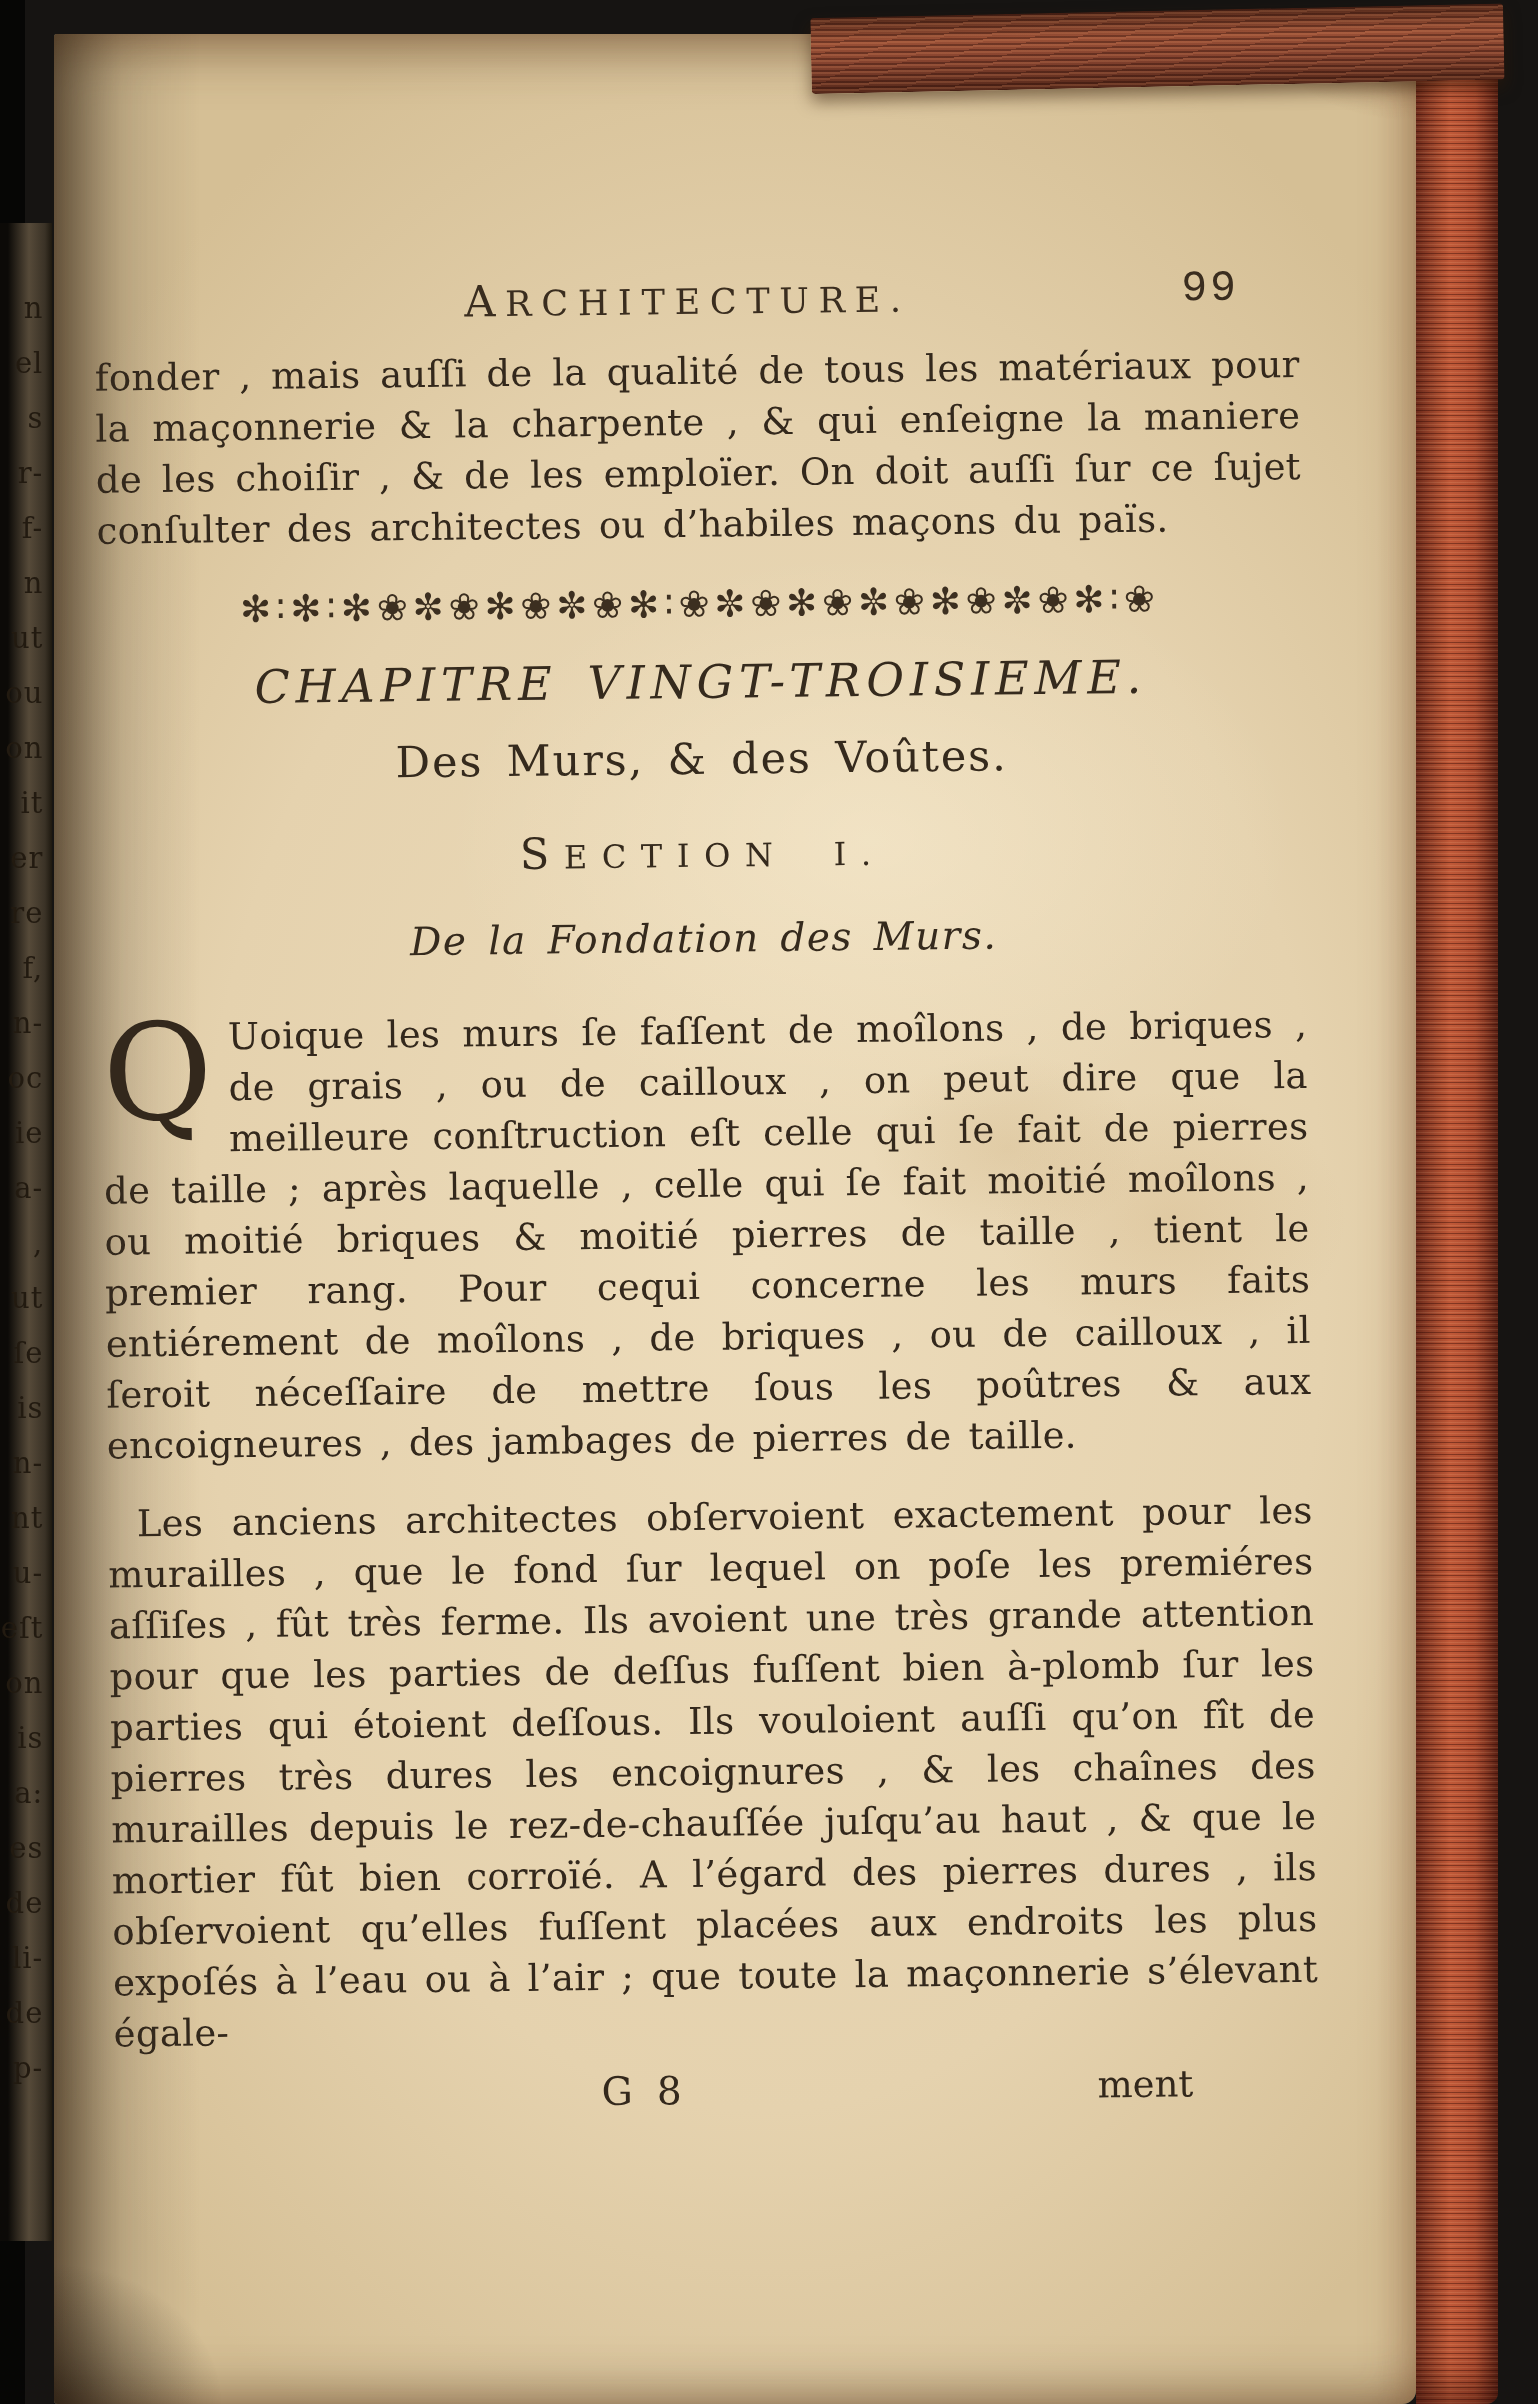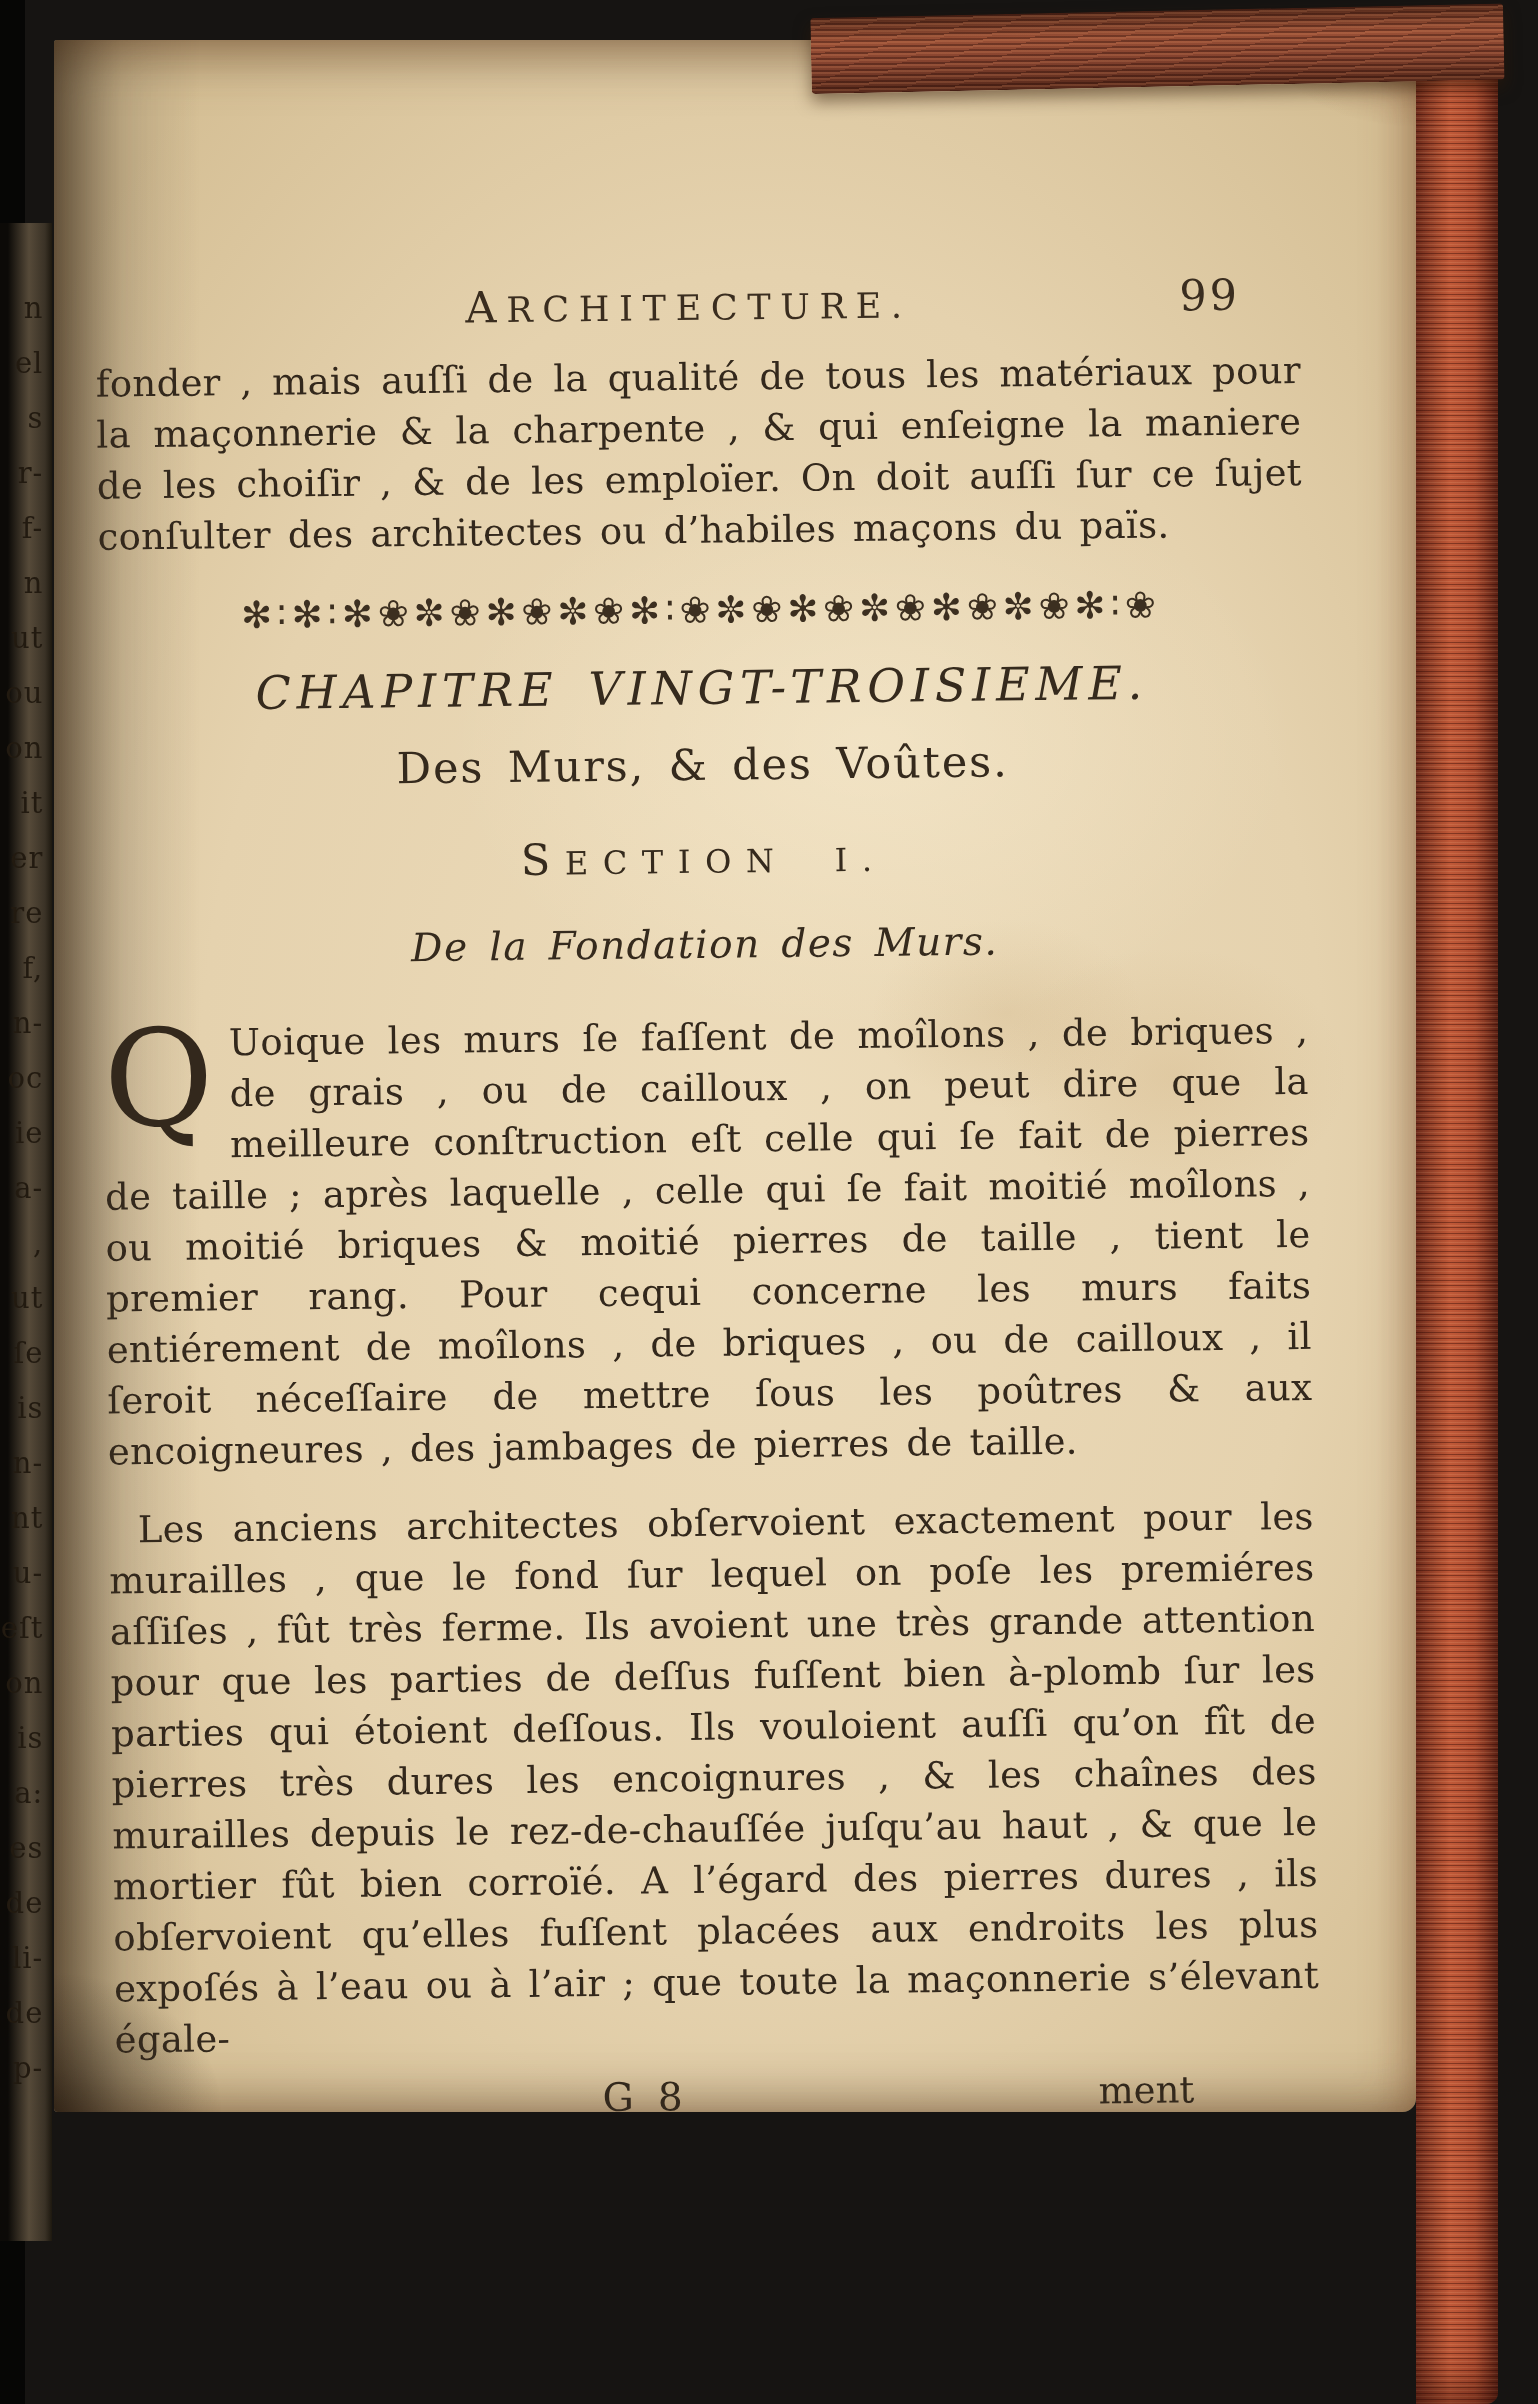--- a/index.html
+++ b/index.html
@@ -22,21 +22,21 @@
     white-space:pre-line;
     text-align:right;
     padding-right:8.7px;
     font-size:29px;line-height:55px;
     color:#221a10;
     letter-spacing:1px;
   }
 
   
   .page{
-    position:absolute;left:54px;top:40px;width:1362px;height:2072px;
+    position:absolute;left:54px;top:34px;width:1362px;height:2370px;
     background-color:#e2d0ac;
     background-image:
       radial-gradient(ellipse 602px 408px at 60% 34%, rgba(255,246,222,.38), transparent 70%),
       radial-gradient(ellipse 252px 184px at 82% 50%, rgba(185,142,82,.16), transparent 70%),
       radial-gradient(ellipse 194px 136px at 70% 47%, rgba(170,130,70,.14), transparent 70%),
       radial-gradient(ellipse 970px 1456px at 52% 52%, #eddcbb 0%, #e5d2ae 58%, #d5bf95 92%);
     border-radius:2.9px 9.7px 13.6px 3.9px;
     box-shadow:
       inset 45px 0 68px -23px rgba(45,28,12,.50),
       inset -25px 0 45px -15.5px rgba(125,70,38,.38),
@@ -62,21 +62,21 @@
     color:#33281c;
   }
 
   .header-row{position:relative;height:56px;margin-bottom:15.5px;}
   .running-title{
     position:absolute;left:50%;transform:translateX(-52%);
     font-size:35px;letter-spacing:9.7px;white-space:nowrap;
     color:#3a2d1f;
   }
   .running-title::first-letter{font-size:43px;}
-  .page-number{position:absolute;right:60px;top:-3.9px;font-size:43px;letter-spacing:2.9px;color:#3a2d1f;}
+  .page-number{position:absolute;right:60px;top:-3.9px;font-size:43px;letter-spacing:2.9px;color:#3a2d1f;font-family:Liberation Mono, monospace;}
 
   p{margin:0;}
   .para, .intro{
     font-size:37px;line-height:51px;
     text-align:justify;
     word-spacing:4.9px;letter-spacing:0.3px;
     color:#33281c;
   }
   .intro{margin-bottom:33px;}
 

